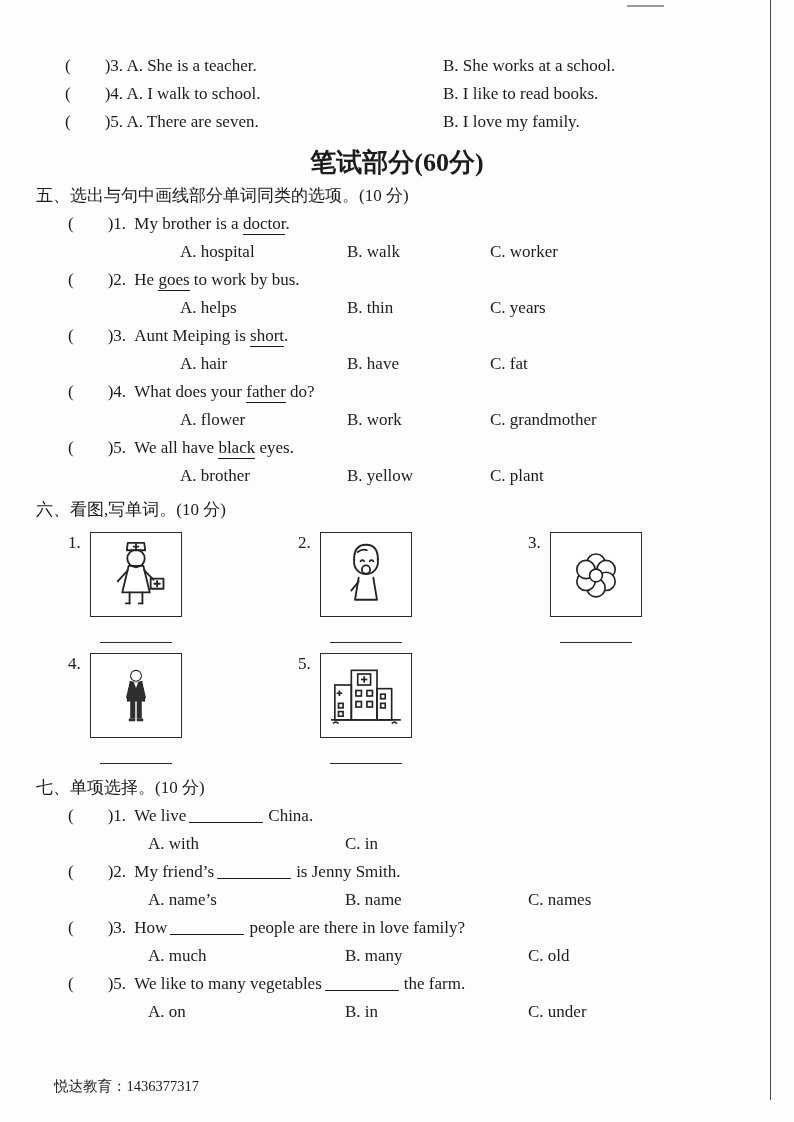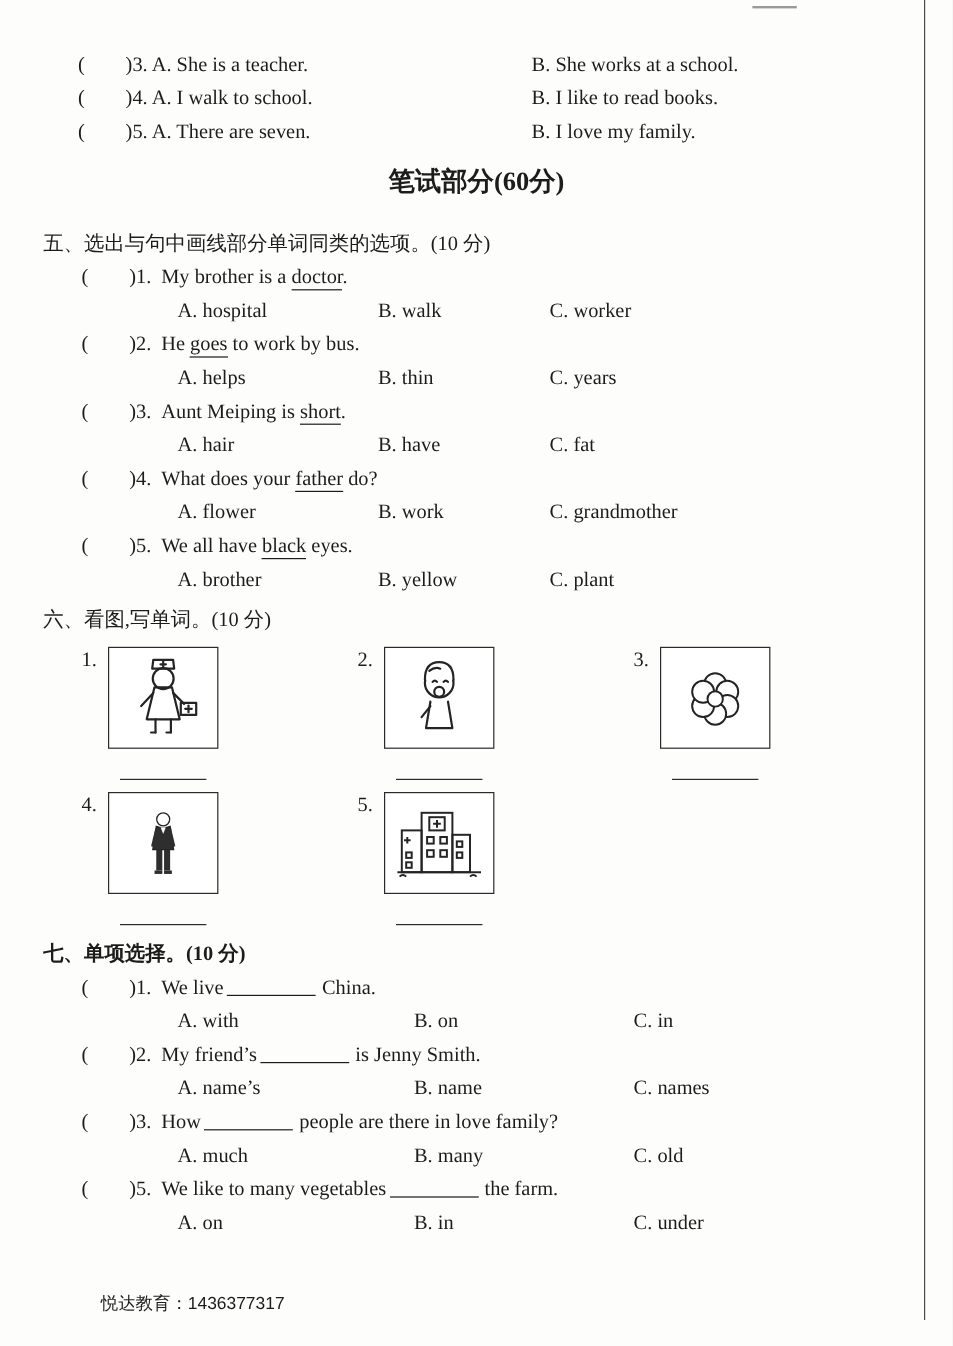--- a/index.html
+++ b/index.html
@@ -7,41 +7,41 @@
   .page {
     position: relative;
     width: 794px; height: 1122px;
     margin: 0 auto;
     background: #fdfdfb;
     color: #1c1c1c;
     font-family: "Liberation Serif", "DejaVu Serif", serif;
     font-size: 17px;
     overflow: hidden;
   }
-  .content { padding-top: 40px; }
+  .content { padding-top: 52px; }
   .q-label { white-space: pre; }
 
   
   .listen-row { display: flex; margin-left: 65px; line-height: 28px; }
   .listen-a { width: 378px; }
 
   
   .written-header {
-    text-align: center; font-size: 22px; font-weight: bold;
-    margin-top: 12px; margin-bottom: 23px; line-height: 30px;
+    text-align: center; font-size: 26px; font-weight: bold;
+    margin-top: 12px; margin-bottom: 4px; line-height: 30px;
   }
 
   .section-title { margin-left: 36px; line-height: 28px; }
   .mt6 { margin-top: 6px; }
-  .mt10 { margin-top: 10px; font-weight: bold; }
+  .mt10 { margin-top: 10px; }
 
   .q-stem { margin-left: 68px; line-height: 28px; }
   .stem-text { margin-left: 4px; }
   .q-options { margin-left: 148px; line-height: 28px; display: flex; }
-  .opts5 > span:nth-child(1) { width: 167px; }
+  .opts5 > span:nth-child(1) { width: 167px; margin-left: 32px; }
   .opts5 > span:nth-child(2) { width: 143px; }
   .opts7 > span:nth-child(1) { width: 197px; }
   .opts7 > span:nth-child(2) { width: 183px; }
 
   .u { border-bottom: 1.2px solid #1c1c1c; padding-bottom: 1px; }
   .blank {
     display: inline-block; width: 74px; height: 4px;
     border-bottom: 1.3px solid #1c1c1c;
     vertical-align: -2px; margin: 0 5px 0 3px;
   }
@@ -55,22 +55,22 @@
     grid-column: 2; width: 92px; height: 85px;
     border: 1.6px solid #2a2a2a; background: #fff;
     display: flex; align-items: center; justify-content: center;
   }
   .pic-blank {
     grid-column: 2; width: 72px; height: 14px;
     border-bottom: 1.6px solid #2a2a2a; margin: 12px auto 0;
   }
 
   .footer {
-    position: absolute; left: 84px; bottom: 26px;
-    font-size: 14.5px; font-family: Liberation Sans, sans-serif;
+    position: absolute; left: 54px; bottom: 26px;
+    font-size: 14.5px; font-family: Liberation Serif, serif;
   }
   .edge-line {
     position: absolute; right: 23px; top: 0; height: 1100px; width: 1.5px;
     background: #4a4a4a;
   }
   .corner-mark {
     position: absolute; left: 627px; top: 5px; width: 37px; height: 2px;
     background: #9a9a9a;
   }
   svg { display: block; }
@@ -275,21 +275,20 @@
       </div>
     </div>
 
     <div>
       <div class="section-title mt10">七、单项选择。(10 分)</div>
 
       <div>
         <div class="q-stem"><span class="q-label">(  )1. </span><span class="stem-text"><span>We live</span><span class="blank"></span><span>China.</span></span></div>
         <div class="q-options opts7">
           <span>A. with</span>
-          <span>B. on</span>
           <span>C. in</span>
         </div>
       </div>
 
       <div>
         <div class="q-stem"><span class="q-label">(  )2. </span><span class="stem-text"><span>My friend’s</span><span class="blank"></span><span>is Jenny Smith.</span></span></div>
         <div class="q-options opts7">
           <span>A. name’s</span>
           <span>B. name</span>
           <span>C. names</span>

